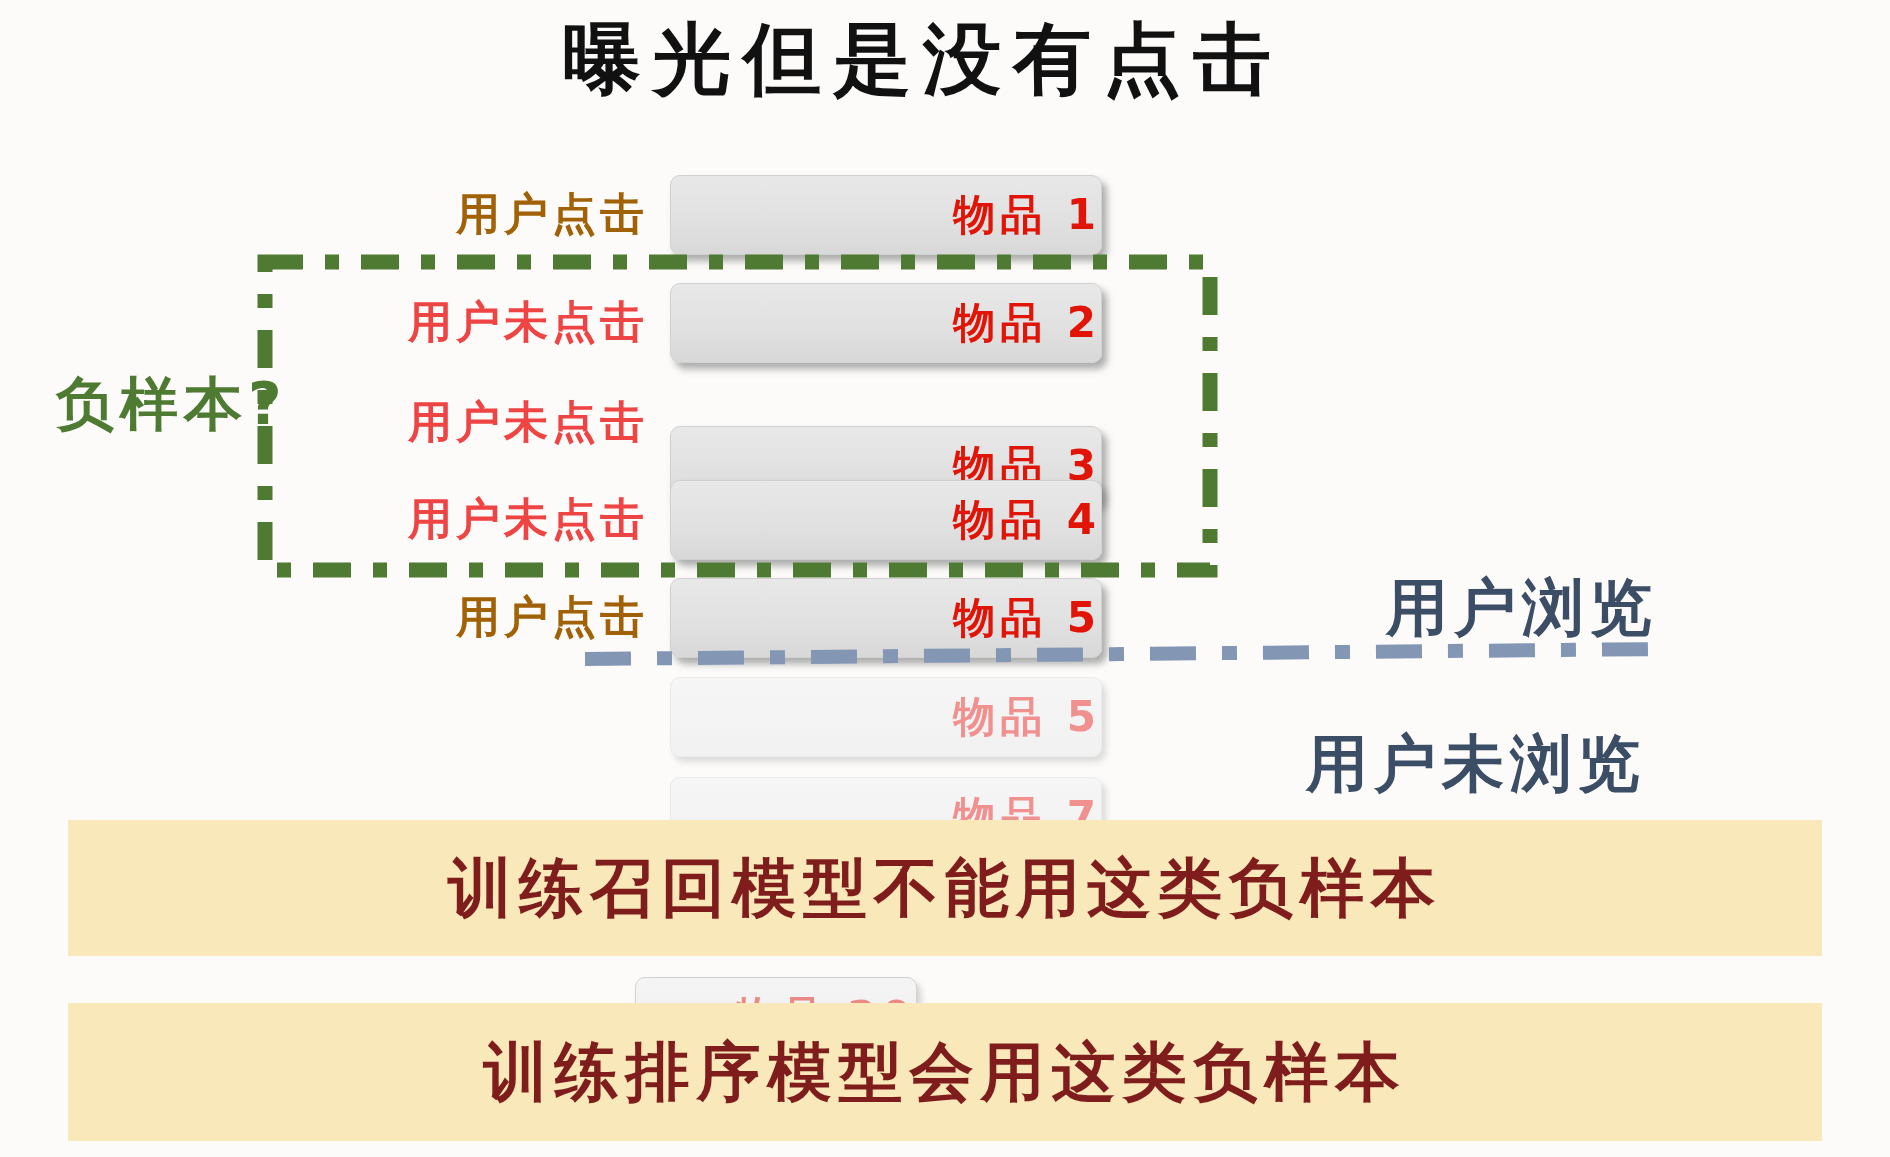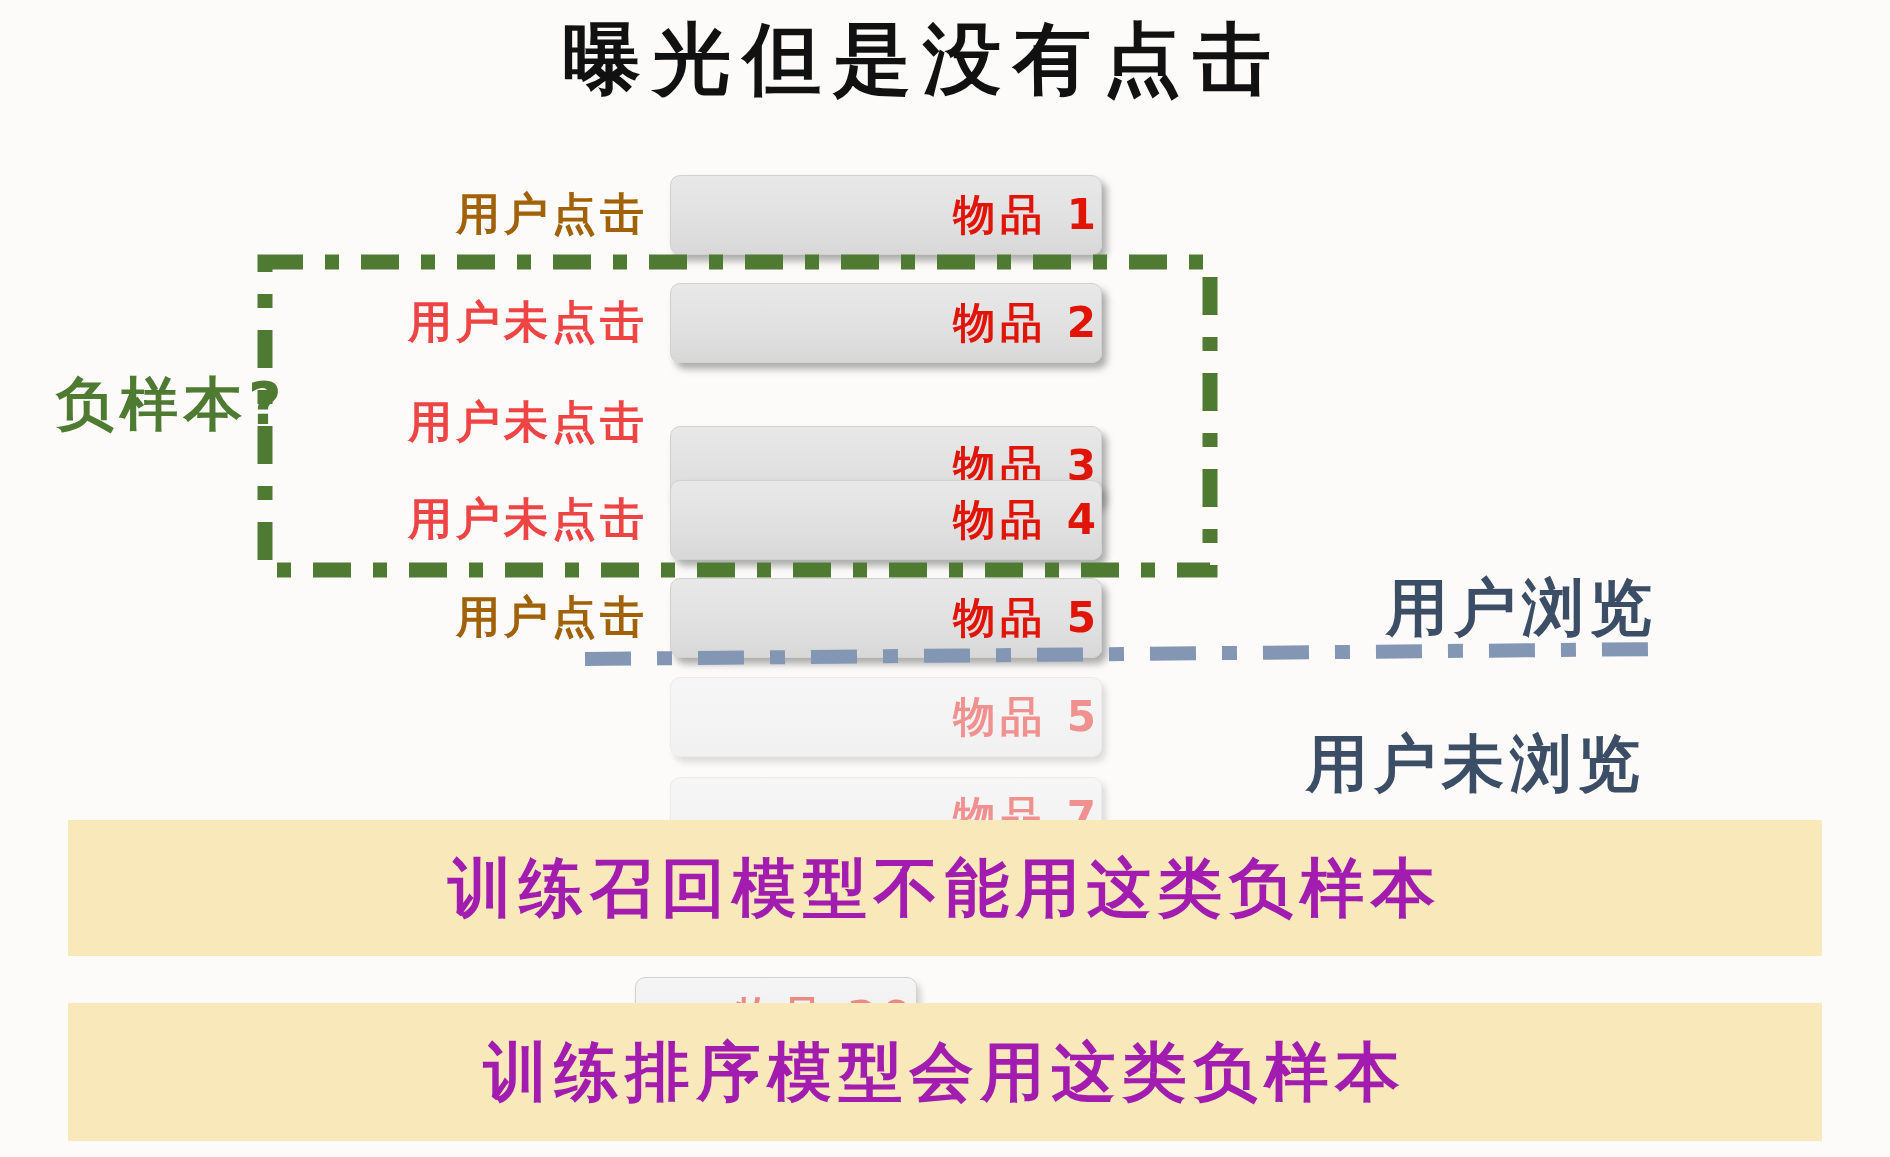--- a/index.html
+++ b/index.html
@@ -58,21 +58,21 @@
     font-size:62px;font-weight:bold;color:#3c4d66;
     letter-spacing:6px;
   }
   .browse-label.browsed{right:232px;top:566px;text-align:right;}
   .browse-label.not-browsed{right:244px;top:722px;}
   .overlay-svg{position:absolute;left:0;top:0;z-index:4;pointer-events:none;}
   .banner{
     position:absolute;left:68px;right:68px;height:136px;
     background:#f9e8b9;
     display:flex;align-items:center;justify-content:center;
-    font-size:64px;font-weight:bold;color:#a21caf;
+    font-size:64px;font-weight:bold;color:#7f1d1d;
     letter-spacing:7px;
     z-index:5;
   }
   .banner.first{top:820px;}
   .banner.second{top:1003px;height:138px;}
 </style>
 </head>
 <body>
 
 <div class="stage">

